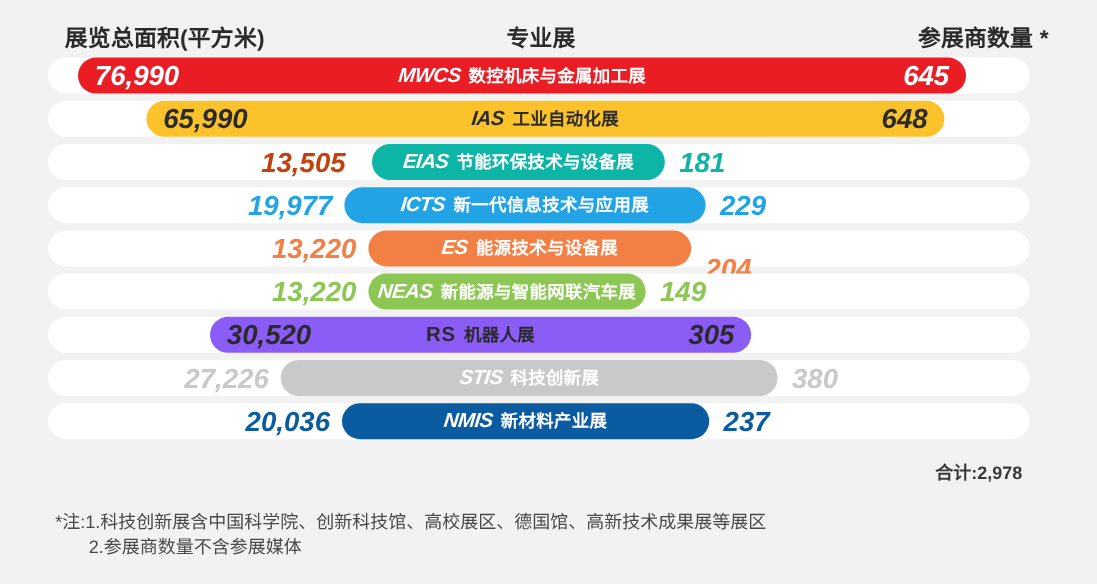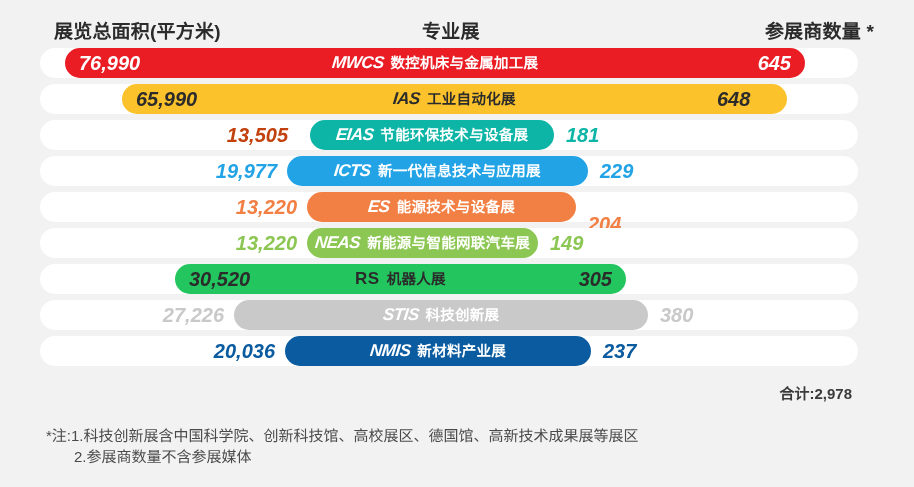--- a/index.html
+++ b/index.html
@@ -68,21 +68,21 @@
     align-items: center;
     justify-content: center;
     box-sizing: border-box;
   }
   
   .area-val, .exh-val {
     position: absolute;
     top: 0;
     height: 30px;
     line-height: 30px;
-    font-size: 20px;
+    font-size: 23px;
     font-weight: bold;
     font-style: italic;
     white-space: nowrap;
   }
   .area-val { text-align: right; }
   .exh-val  { text-align: left;  }
 
   .bar-label {
     display: flex;
     align-items: baseline;
@@ -165,21 +165,21 @@
     </div>
     <div class="row">
       <div class="track"></div>
       <div class="bar inside" style="left: 122px; width: 665px; background: rgb(251, 194, 43);">
         <div class="bar-label">
           <span class="logo" style="color: rgb(43, 43, 43);">IAS</span>
           <span class="cn" style="color: rgb(43, 43, 43);">工业自动化展</span>
         </div>
       </div>
       <div class="area-val" style="left: 136px; width: 160px; text-align: left; color: rgb(43, 43, 43);">65,990</div>
-      <div class="exh-val" style="left: 717px; width: 56px; text-align: left; color: rgb(43, 43, 43);">648</div>
+      <div class="exh-val" style="left: 717px; width: 56px; text-align: right; color: rgb(43, 43, 43);">648</div>
     </div>
     <div class="row">
       <div class="track"></div>
       <div class="bar" style="left: 310px; width: 244px; background: rgb(12, 181, 165);">
         <div class="bar-label">
           <span class="logo" style="color: rgb(255, 255, 255);">EIAS</span>
           <span class="cn" style="color: rgb(255, 255, 255);">节能环保技术与设备展</span>
         </div>
       </div>
       <div class="area-val" style="left: 122px; width: 166px; color: #c2410c;">13,505</div>
@@ -213,21 +213,21 @@
         <div class="bar-label">
           <span class="logo" style="color: rgb(255, 255, 255);">NEAS</span>
           <span class="cn" style="color: rgb(255, 255, 255);">新能源与智能网联汽车展</span>
         </div>
       </div>
       <div class="area-val" style="left: 131px; width: 166px; color: rgb(140, 198, 83);">13,220</div>
       <div class="exh-val" style="left: 550px; width: 90px; color: rgb(140, 198, 83);">149</div>
     </div>
     <div class="row">
       <div class="track"></div>
-      <div class="bar inside" style="left: 175px; width: 451px; background: #22c55e;">
+      <div class="bar inside" style="left: 175px; width: 451px; background: #8b5cf6;">
         <div class="bar-label">
           <span class="logo logo-upright" style="color: rgb(43, 43, 43);">RS</span>
           <span class="cn" style="color: rgb(43, 43, 43);">机器人展</span>
         </div>
       </div>
       <div class="area-val" style="left: 189px; width: 160px; text-align: left; color: rgb(43, 43, 43);">30,520</div>
       <div class="exh-val" style="left: 556px; width: 56px; text-align: right; color: rgb(43, 43, 43);">305</div>
     </div>
     <div class="row">
       <div class="track"></div>

